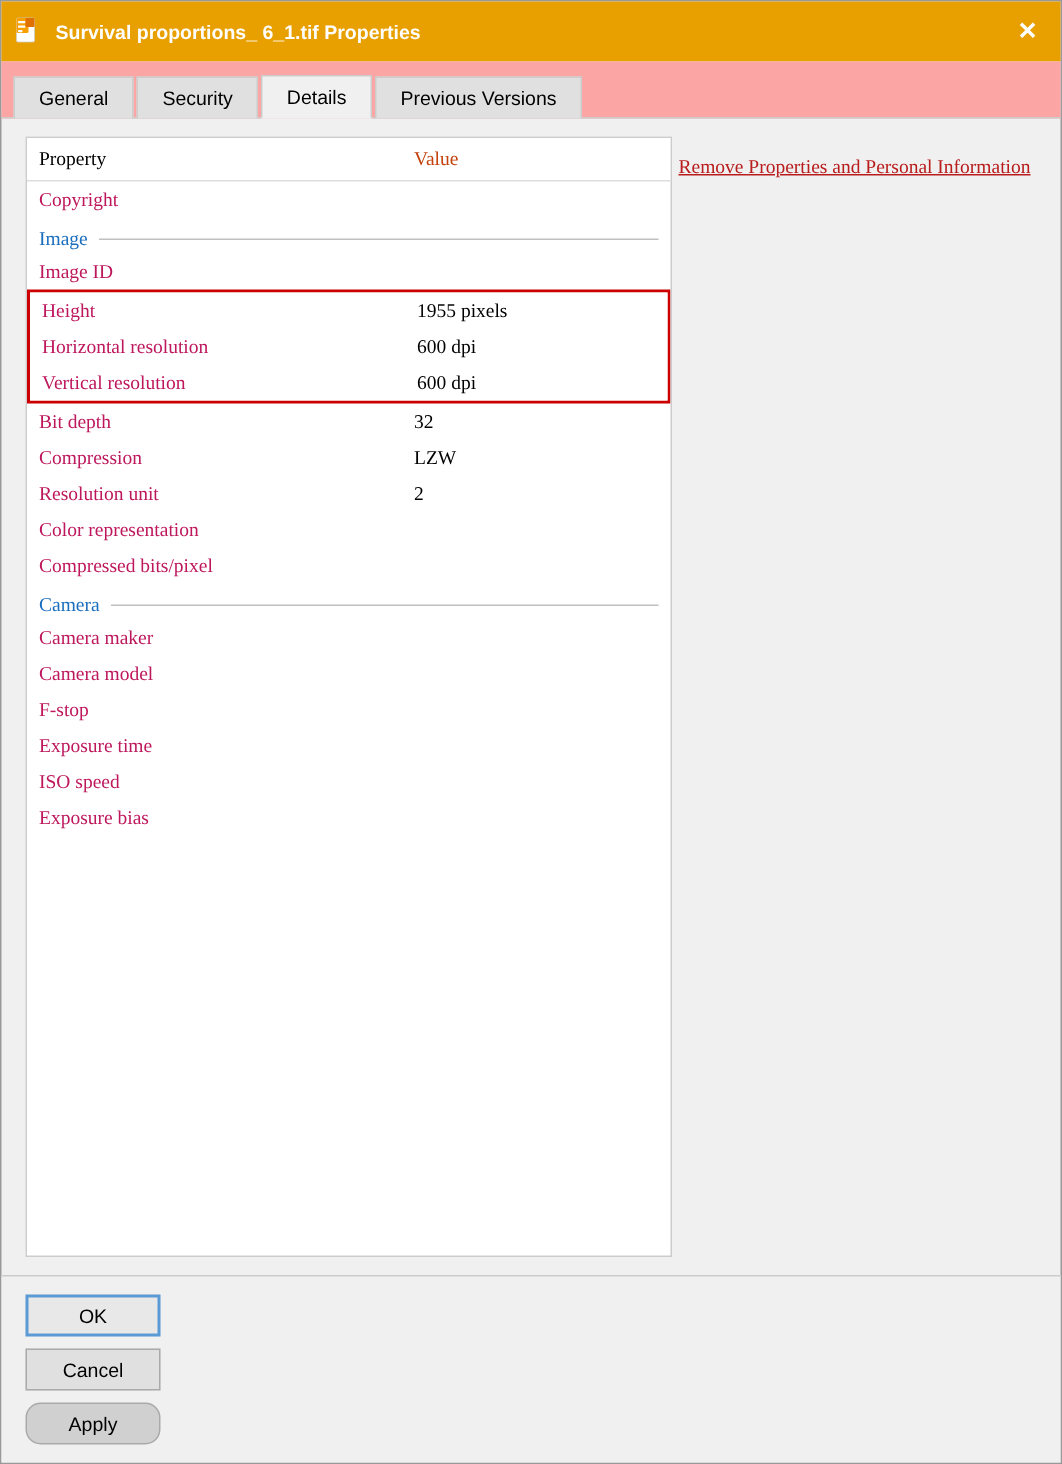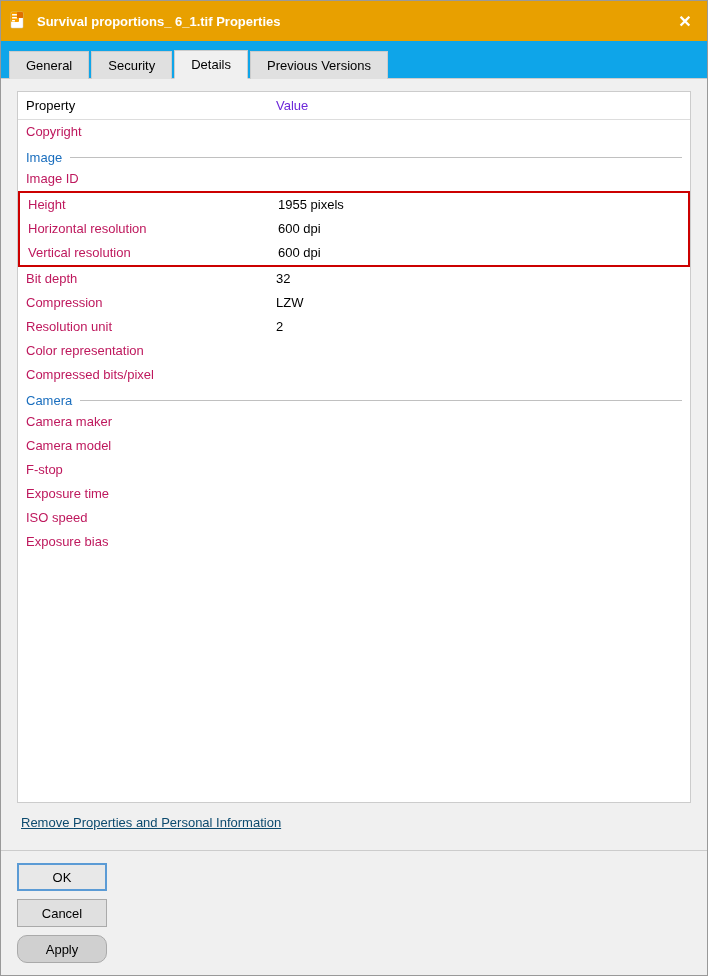--- a/index.html
+++ b/index.html
@@ -55,21 +55,21 @@
       cursor: pointer;
       display: flex;
       align-items: center;
       justify-content: center;
       color: #fff;
       font-size: 16px;
       font-weight: bold;
     }
 
     .tabs-bar {
-      background: #0ea5e9;
+      background: #fca5a5;
       display: flex;
       align-items: flex-end;
       padding: 8px 8px 0 8px;
       border-bottom: 1px solid #ccc;
       flex-shrink: 0;
     }
     .tab {
       padding: 6px 16px;
       border: 1px solid #ccc;
       border-bottom: none;
@@ -85,22 +85,23 @@
       border-color: #ccc;
       border-bottom: 1px solid #f0f0f0;
       font-weight: 500;
       z-index: 1;
     }
 
     .content-area {
       flex: 1;
       padding: 12px 16px;
       display: flex;
-      flex-direction: column;
+      flex-direction: row;
       overflow: hidden;
+      font-family: Liberation Serif, serif;
     }
 
     .table-container {
       flex: 1;
       border: 1px solid #ccc;
       background: #fff;
       overflow: hidden;
       display: flex;
       flex-direction: column;
     }
@@ -111,21 +112,21 @@
       background: #fff;
     }
     .table-header-prop {
       width: 250px;
       font-size: 13px;
       color: #000;
     }
     .table-header-val {
       flex: 1;
       font-size: 13px;
-      color: #6d28d9;
+      color: #c2410c;
     }
     .scroll-wrapper {
       flex: 1;
       overflow-y: scroll;
       overflow-x: hidden;
       position: relative;
     }
     .scroll-wrapper::-webkit-scrollbar { width: 16px; }
     .scroll-wrapper::-webkit-scrollbar-track { background: #f0f0f0; }
     .scroll-wrapper::-webkit-scrollbar-thumb { background: #c0c0c0; border: 3px solid #f0f0f0; }
@@ -171,21 +172,21 @@
     }
     .highlighted-group .prop-row {
       background: #fff;
     }
 
     .link-area {
       padding: 12px 4px 8px 4px;
       flex-shrink: 0;
     }
     .remove-link {
-      color: #0c4a6e;
+      color: #b91c1c;
       text-decoration: underline;
       cursor: pointer;
       font-size: 13px;
     }
 
     .footer {
       background: #f0f0f0;
       padding: 12px 16px;
       display: flex;
       justify-content: flex-end;

